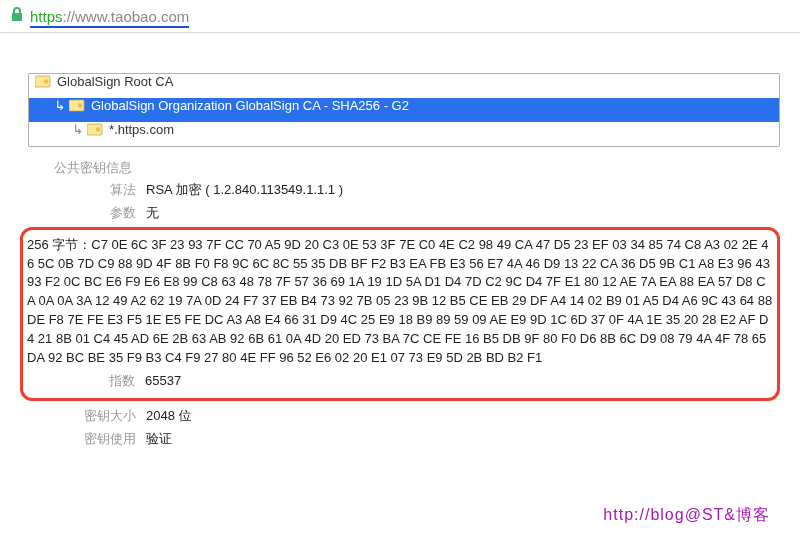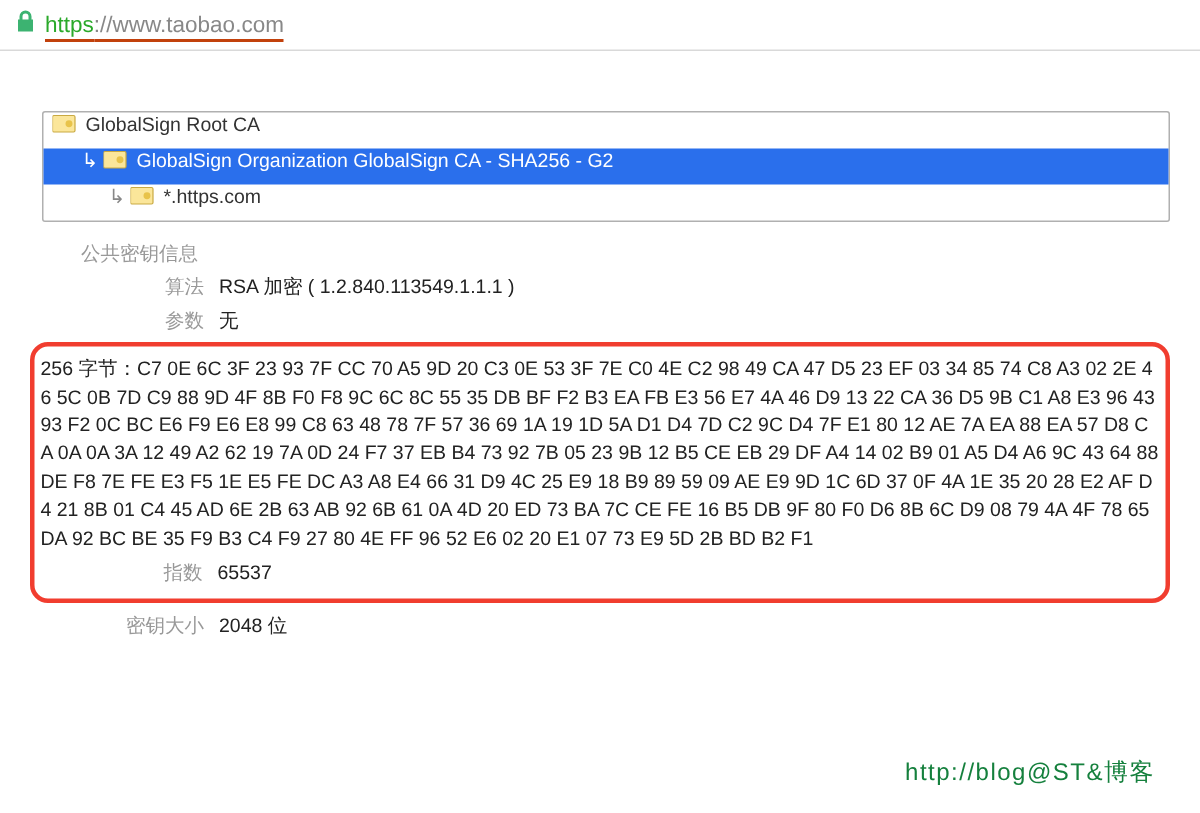--- a/index.html
+++ b/index.html
@@ -20,21 +20,21 @@
   .address-bar .lock {
     color: #3cb371;
     font-size: 16px;
   }
   .address-bar .url {
     font-family: Arial, sans-serif;
     font-size: 15px;
   }
   .address-bar .url .https { color: #2aa92a; }
   .address-bar .url .rest { color: #888; }
-  .address-bar .url .hl { border-bottom: 2px solid #c2410c; padding-bottom:1px; }
+  .address-bar .url .hl { border-bottom: 2px solid #1d4ed8; padding-bottom:1px; }
 
   .cert-panel {
     margin: 40px 20px 0 28px;
     border: 1px solid #b0b0b0;
     border-radius: 2px;
   }
   .chain-row {
     display: flex;
     align-items: flex-start;
     height: 24px;
@@ -102,21 +102,21 @@
   .highlight-box {
     border: 3px solid #f13d2f;
     border-radius: 12px;
     padding: 6px 4px 4px 4px;
     margin: 2px 0 6px -8px;
   }
   .watermark {
     position: absolute;
     right: 30px;
     top: 505px;
-    color: #15803d;
+    color: #a21caf;
     font-size: 16px;
     font-family: Arial, sans-serif;
     letter-spacing: 1px;
   }
 </style>
 </head>
 <body>
 
 <div class="address-bar">
   <span class="lock">
@@ -183,15 +183,19 @@
     <div class="kv-row">
       <div class="label">指数</div>
       <div class="value">65537</div>
     </div>
   </div>
 
   <div class="kv-row">
     <div class="label">密钥大小</div>
     <div class="value">2048 位</div>
   </div>
+  <div class="kv-row">
+    <div class="label">密钥使用</div>
+    <div class="value">验证</div>
+  </div>
 </div>
 
 <div class="watermark">http://blog@ST&amp;博客</div>
 
 </body></html>

